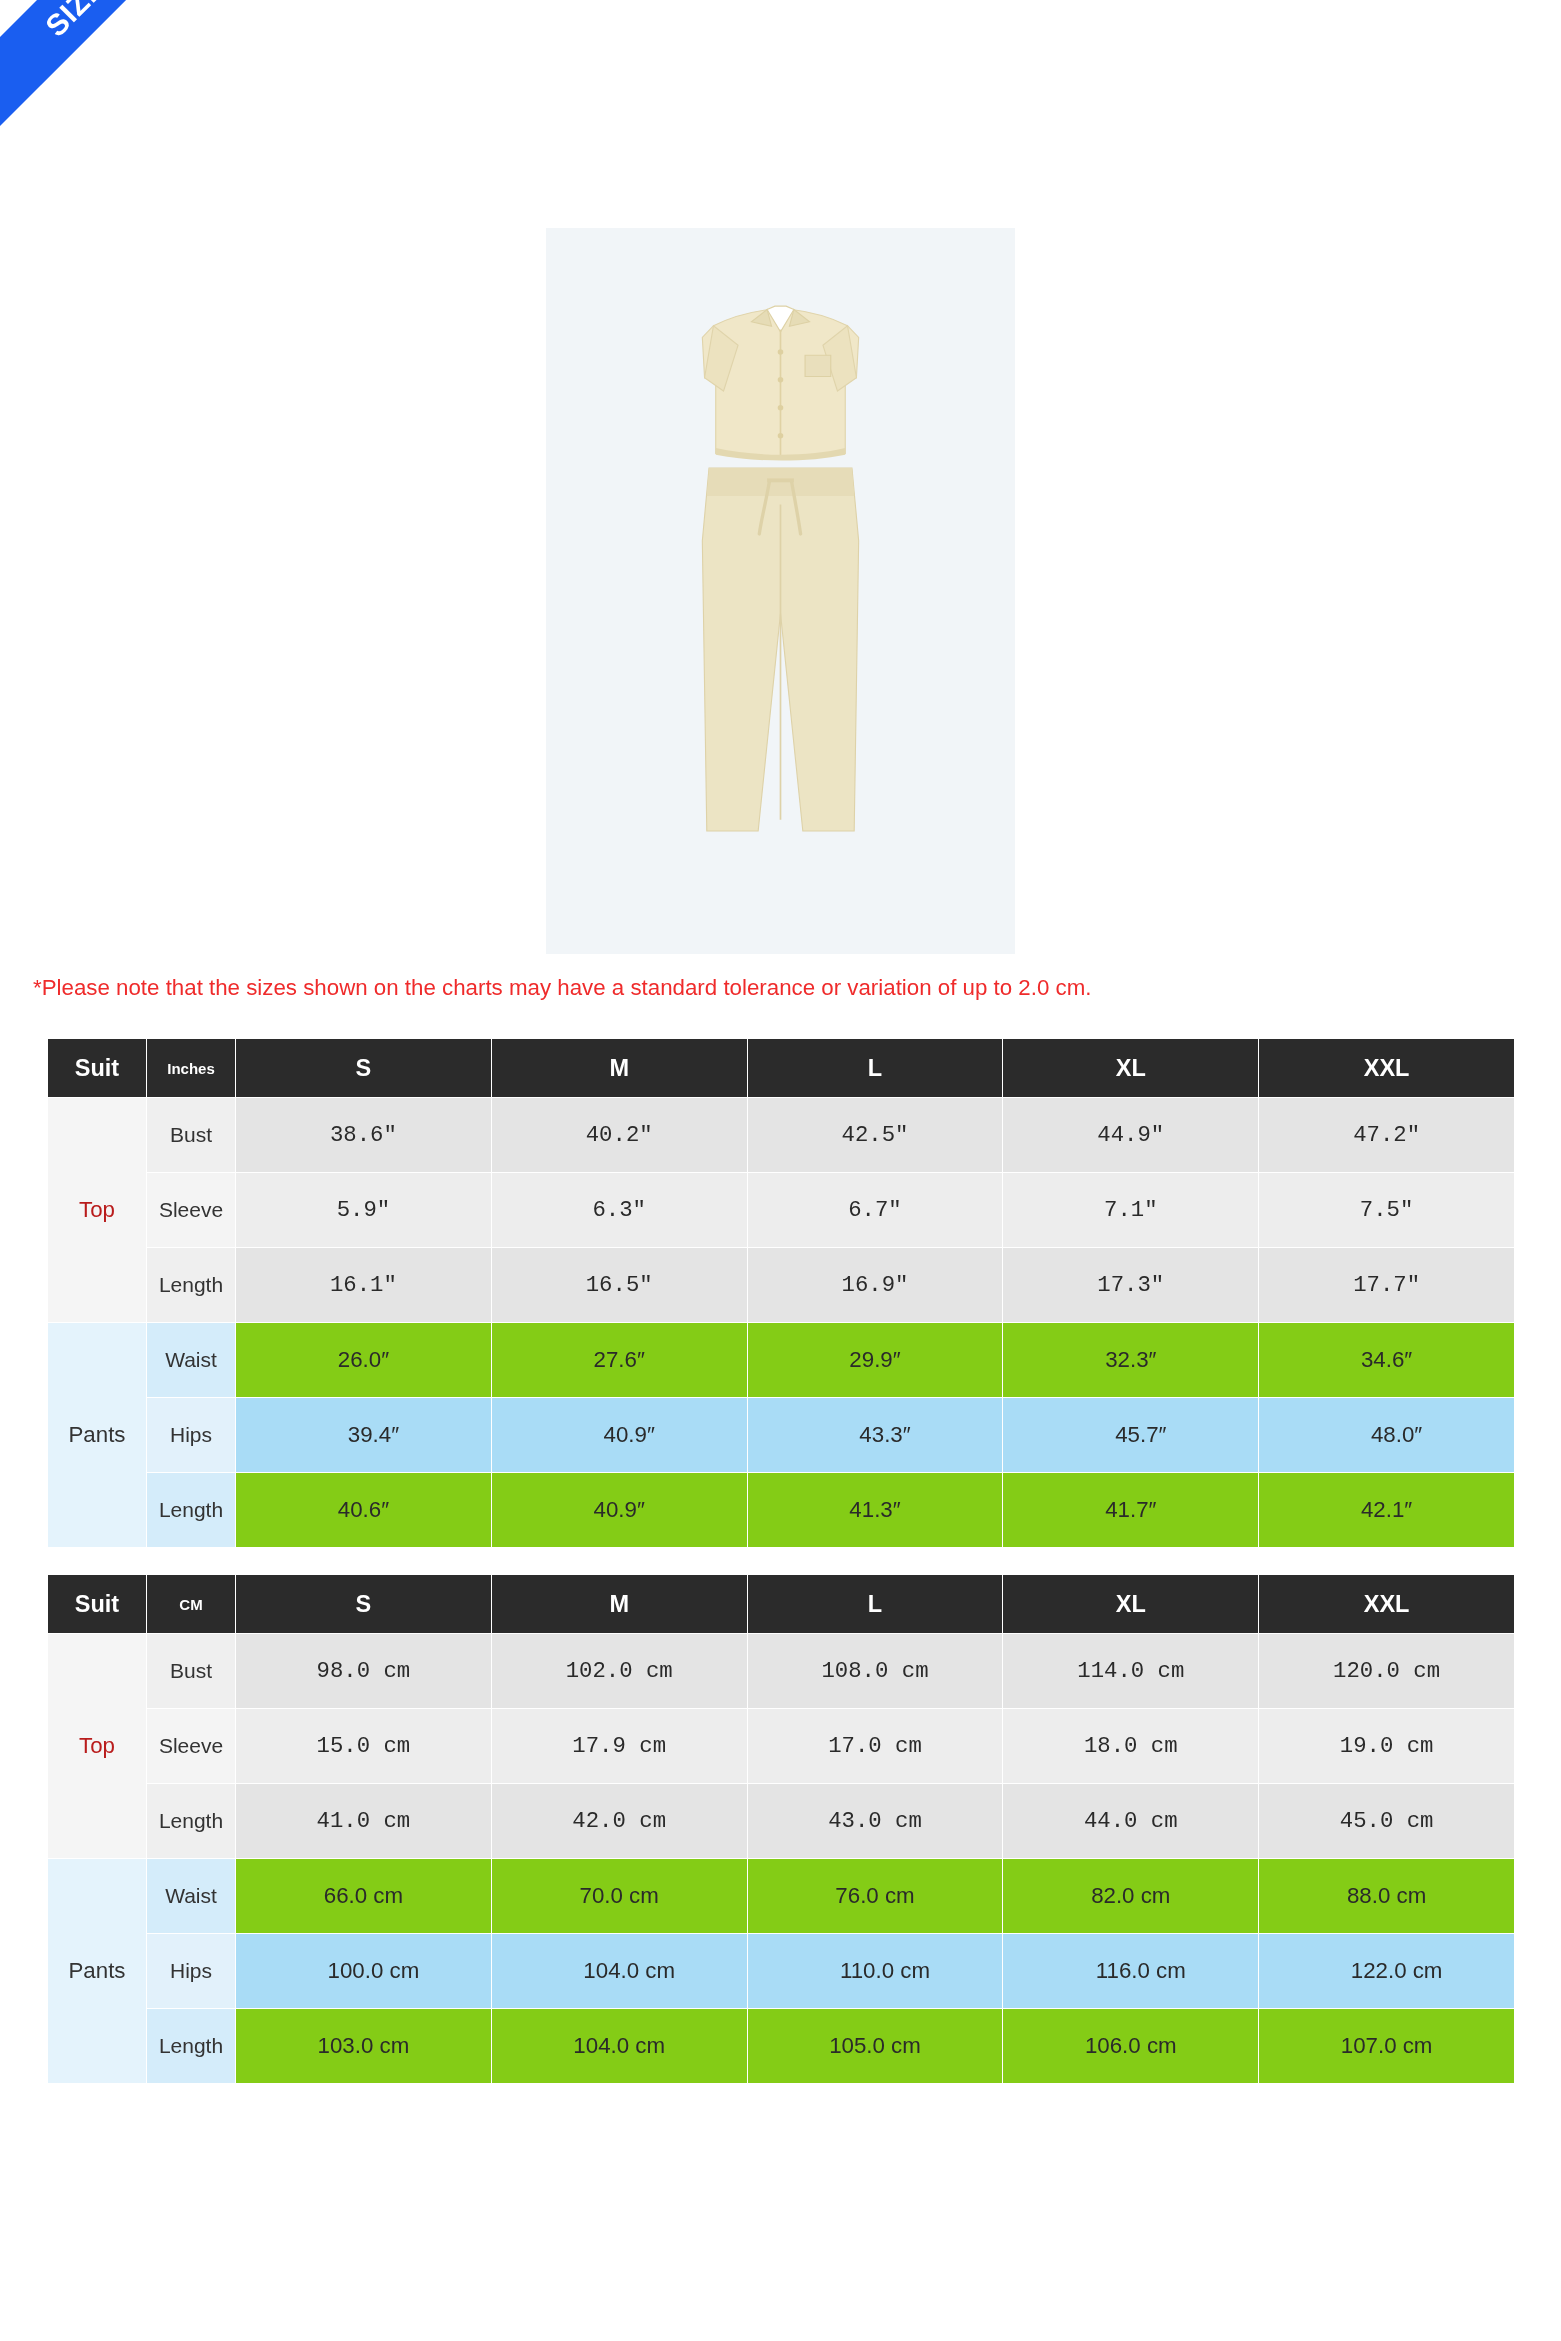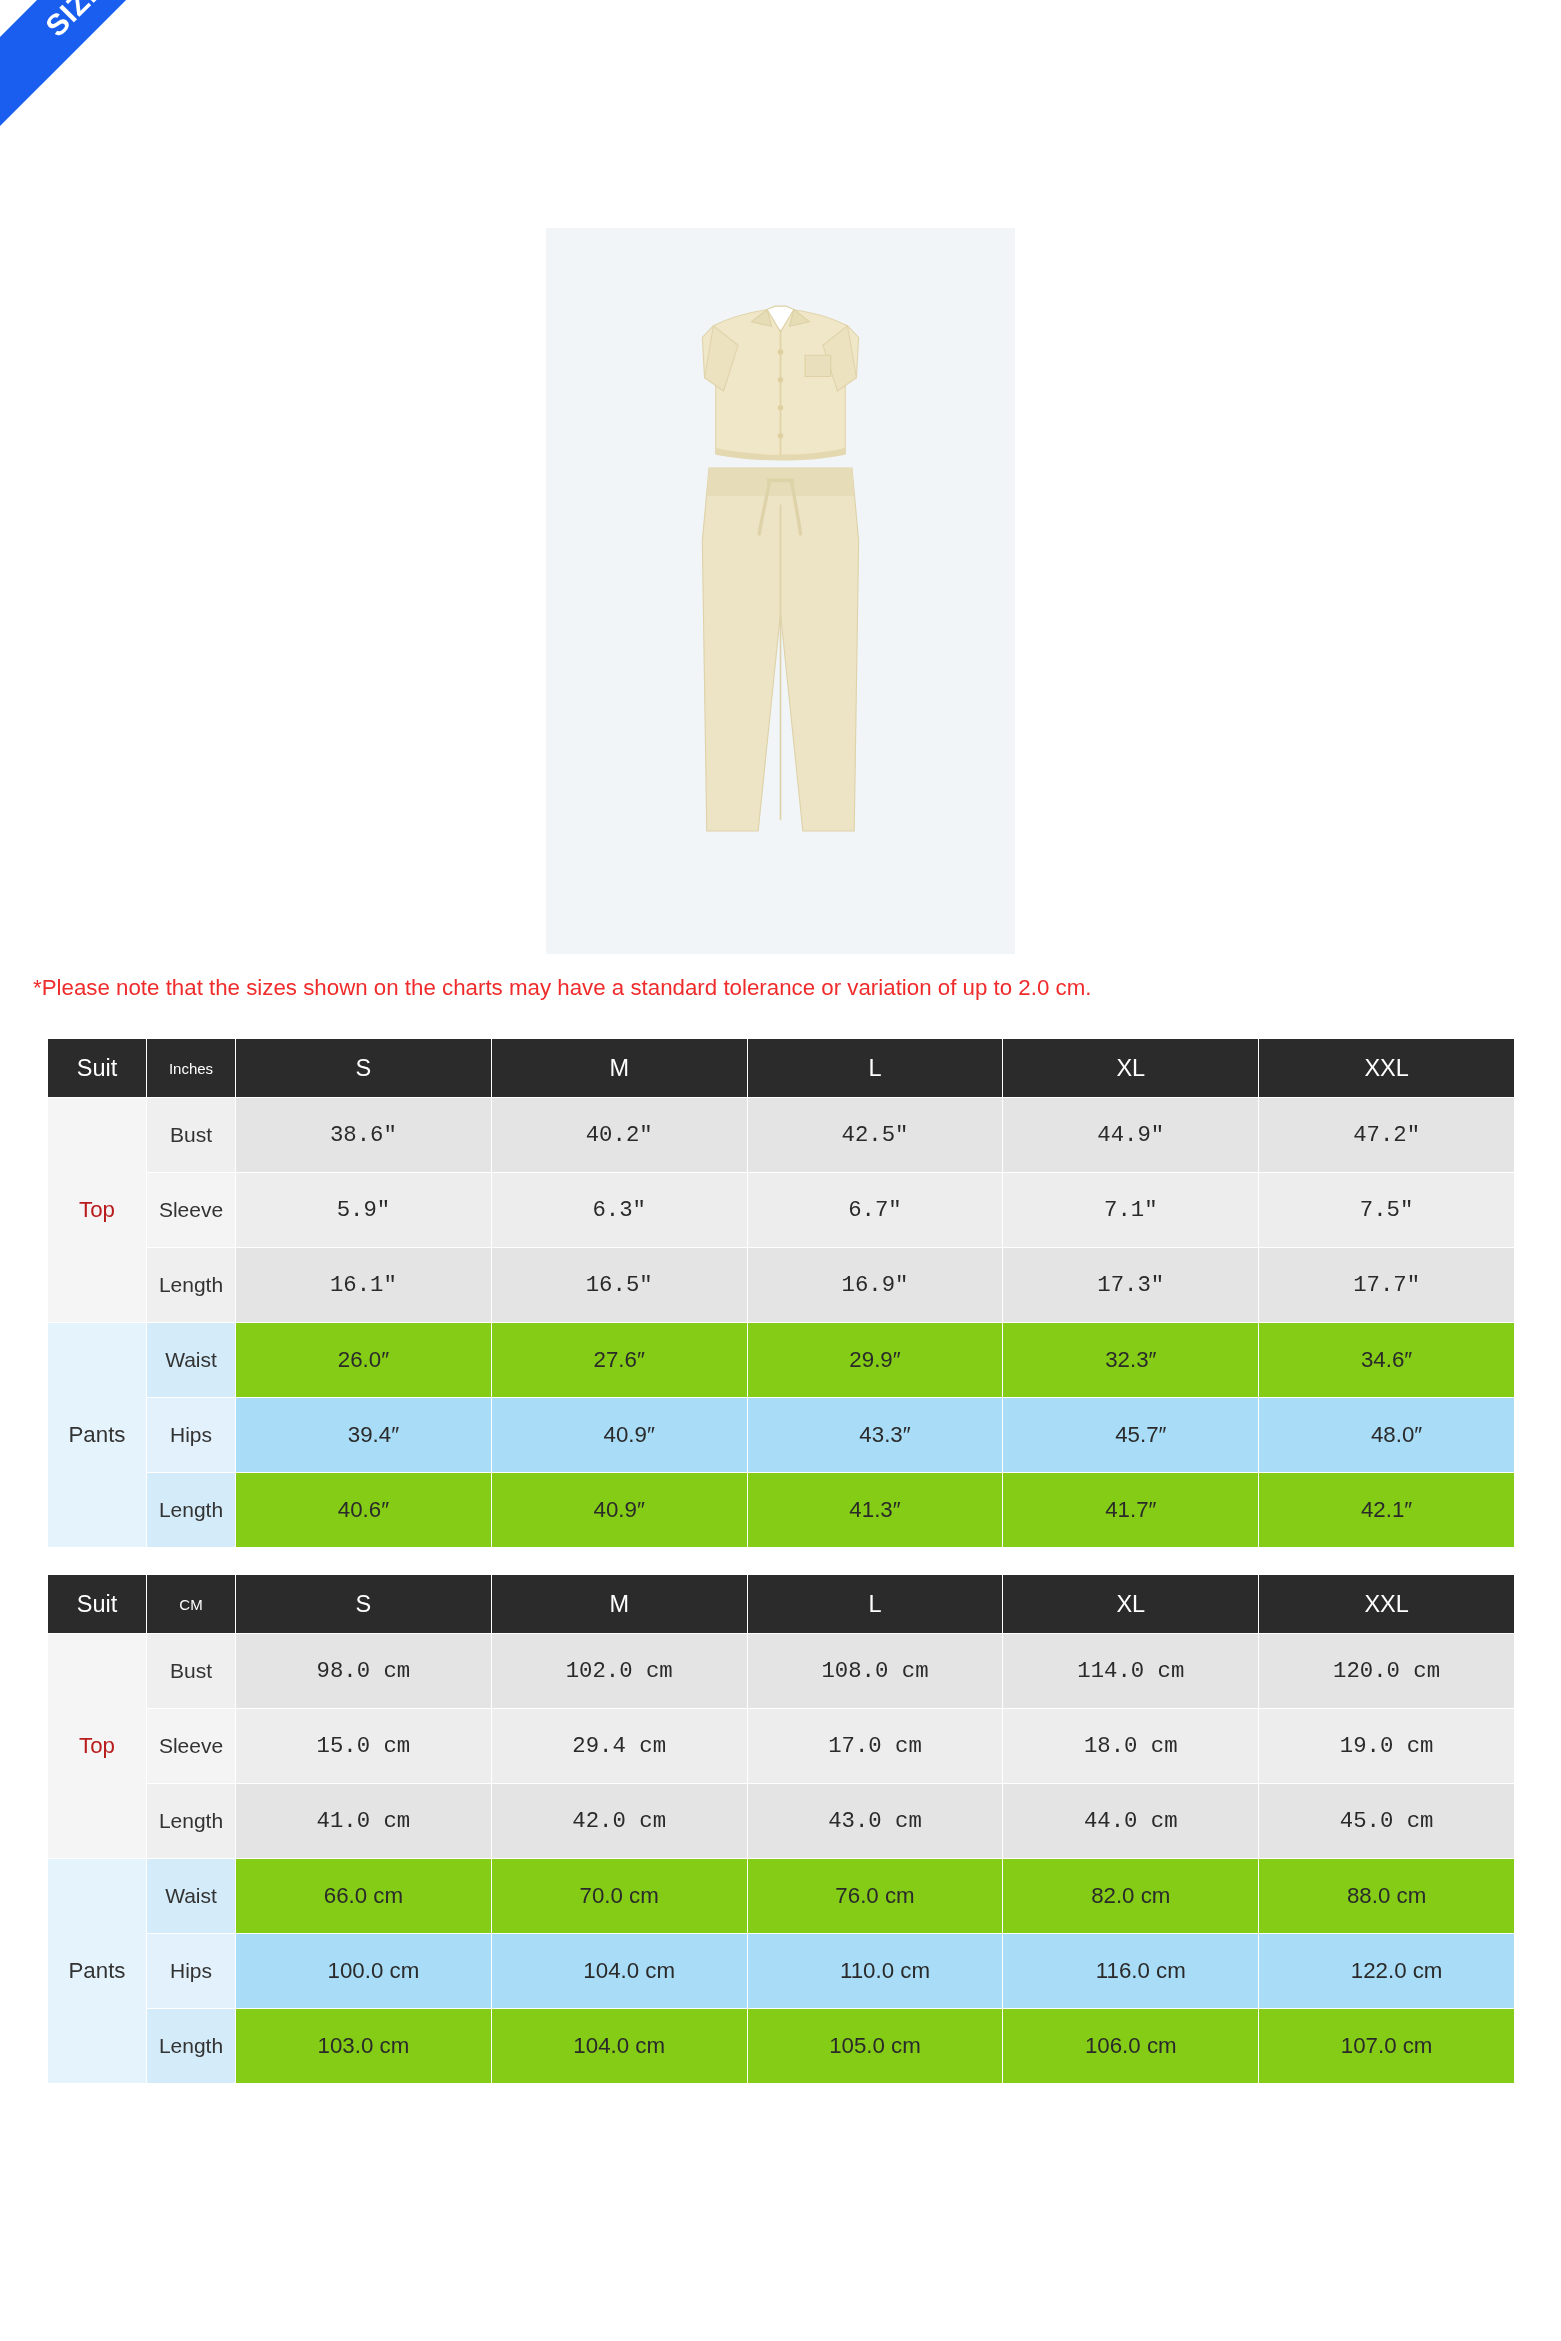--- a/index.html
+++ b/index.html
@@ -99,21 +99,21 @@
     height: 75px;
     padding: 0;
     font-weight: normal;
   }
   .table col.c-suit { width: 99px; }
   .table col.c-meas { width: 89px; }
 
   .hdr th {
     background: #2b2b2b;
     color: #ffffff;
-    font-weight: normal;
+    font-weight: bold;
     font-size: 23.5px;
     height: 59px;
   }
   .hdr th.unit-cell { font-size: 15px; }
 
   
   .grp-top .cell { background: #e4e4e4; font-family: Liberation Mono, monospace; }
   .grp-top .label-cell { background: #efefef; color: #333; font-size: 21px; }
   .grp-top .suit-cell { background: #f5f5f5; color: #b91c1c; font-size: 22.3px; }
   .grp-top tr.alt .cell { background: #ededed; }
@@ -278,21 +278,21 @@
       <td class="label-cell">Bust</td>
       <td class="cell">98.0 cm</td>
       <td class="cell">102.0 cm</td>
       <td class="cell">108.0 cm</td>
       <td class="cell">114.0 cm</td>
       <td class="cell">120.0 cm</td>
     </tr>
     <tr class="alt">
       <td class="label-cell">Sleeve</td>
       <td class="cell">15.0 cm</td>
-      <td class="cell">29.4 cm</td>
+      <td class="cell">17.9 cm</td>
       <td class="cell">17.0 cm</td>
       <td class="cell">18.0 cm</td>
       <td class="cell">19.0 cm</td>
     </tr>
     <tr>
       <td class="label-cell">Length</td>
       <td class="cell">41.0 cm</td>
       <td class="cell">42.0 cm</td>
       <td class="cell">43.0 cm</td>
       <td class="cell">44.0 cm</td>

